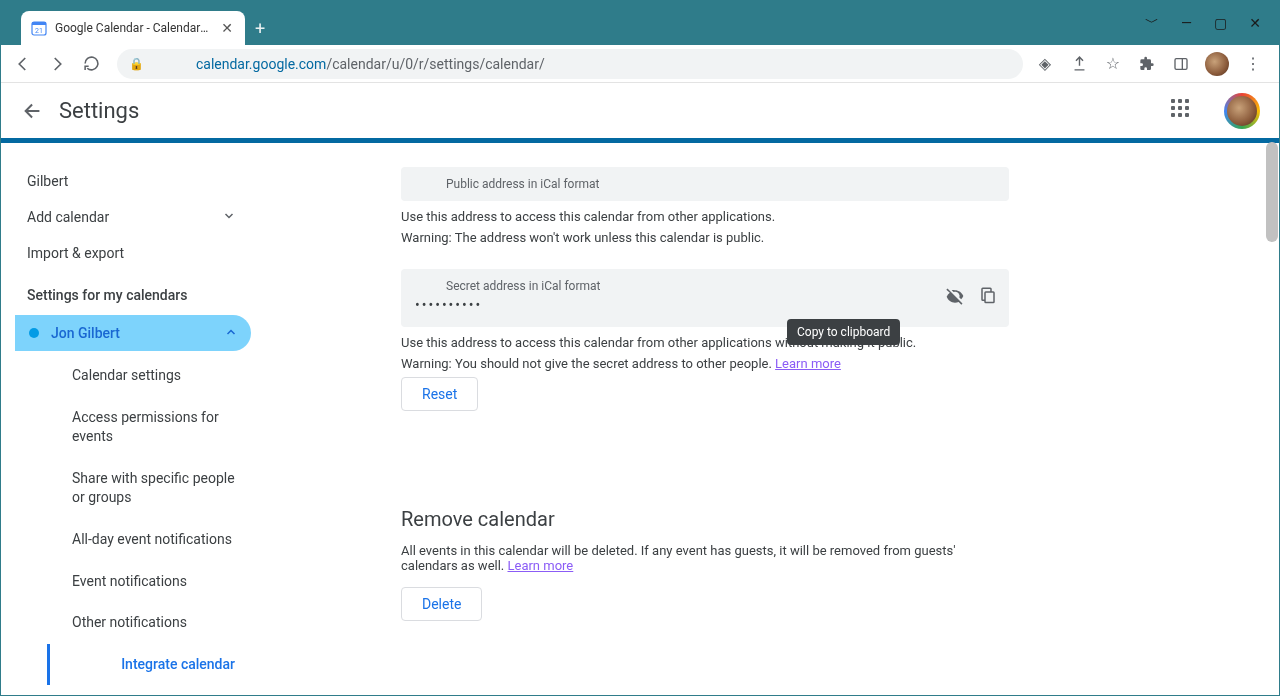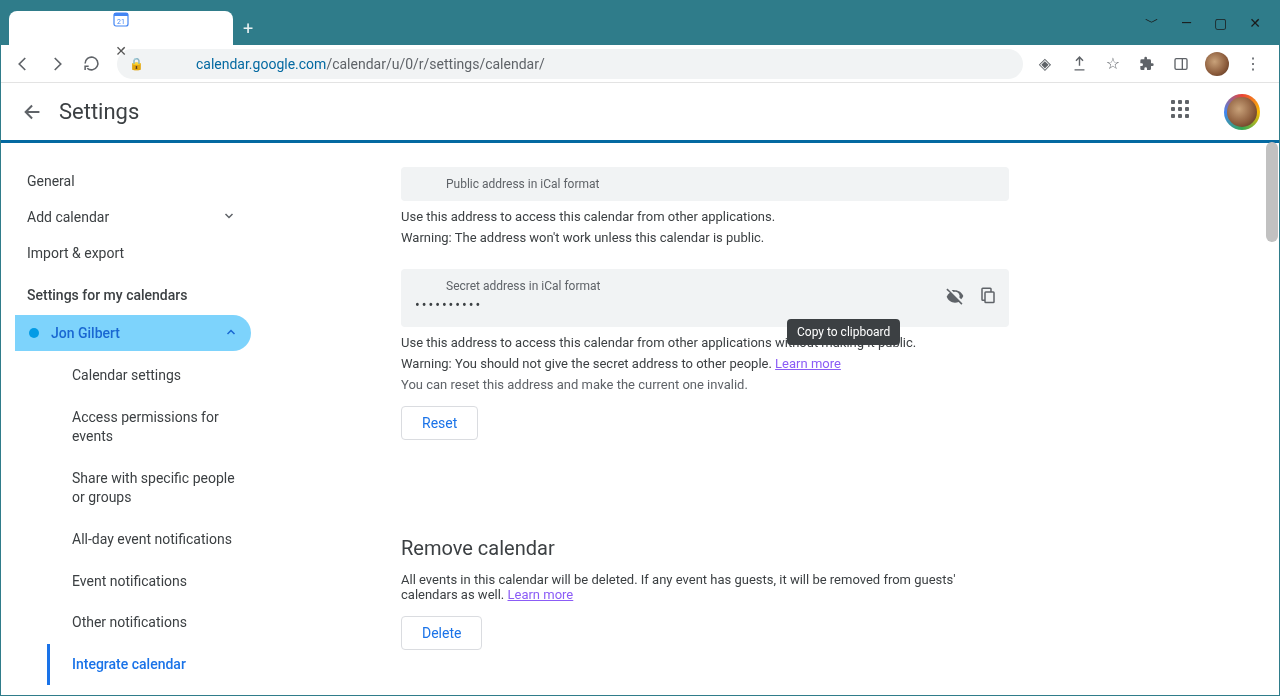--- a/index.html
+++ b/index.html
@@ -1,55 +1,55 @@
 <!DOCTYPE html>
 <html><head>
 <meta charset="utf-8">
 <style>
 * { margin: 0; padding: 0; box-sizing: border-box; font-family: 'Segoe UI', Roboto, Arial, sans-serif; }
 body { width: 1280px; height: 696px; overflow: hidden; background: #fff; border: 1px solid #2f7c8a; }
 .titlebar { height: 44px; background: #2f7c8a; display: flex; align-items: flex-end; position: relative; }
-.tab { background: #fff; border-radius: 8px 8px 0 0; height: 34px; margin-left: 8px; display: flex; align-items: center; padding: 0 10px; width: 224px; gap: 8px; flex-direction: column; }
+.tab { background: #fff; border-radius: 8px 8px 0 0; height: 34px; margin-left: 20px; display: flex; align-items: center; padding: 0 10px; width: 224px; gap: 8px; }
 .tab-favicon { width: 16px; height: 16px; display: inline-block; }
 .tab-title { font-size: 12px; color: #333; flex: 1; white-space: nowrap; overflow: hidden; text-overflow: ellipsis; }
 .tab-close { font-size: 14px; color: #555; width: 16px; height: 16px; display: flex; align-items: center; justify-content: center; }
 .newtab { color: #e8f0f1; font-size: 18px; margin-left: 10px; height: 34px; display: flex; align-items: center; }
 .win-controls { position: absolute; right: 0; top: 0; display: flex; height: 44px; align-items: center; gap: 22px; padding-right: 18px; color: #1a1a1a; }
 .win-controls span { font-size: 14px; }
 .chev { font-size: 14px; }
 
 .addrbar { height: 38px; background: #fff; border-bottom: 1px solid #e3e3e3; display: flex; align-items: center; padding: 0 8px; gap: 6px; }
 .nav-ico { width: 28px; height: 28px; display: flex; align-items: center; justify-content: center; color: #5f6368; border-radius: 50%; }
 .urlbox { flex: 1; height: 30px; background: #f1f3f4; border-radius: 15px; display: flex; align-items: center; padding: 0 12px; gap: 8px; font-size: 14px; color: #5f6368; margin: 0 6px; }
 .urlbox .lock { font-size: 12px; }
 .urlbox .dom { color: #0369a1; margin-left: 44px; }
 .urlbox .path { color: #5f6368; }
 .ext-icons { display: flex; gap: 14px; align-items: center; padding-right: 8px; color: #5f6368; }
 .ext-icons .ico { width: 20px; height: 20px; display: flex; align-items: center; justify-content: center; font-size: 16px; }
 .avatar-sm { width: 24px; height: 24px; border-radius: 50%; background: radial-gradient(circle at 40% 40%, #c9a27a 0%, #8a5a3a 60%, #4a2a1a 100%); }
 
-.app-header { height: 60px; display: flex; align-items: center; padding: 0 20px; border-bottom: 3px solid #0369a1; gap: 14px; }
+.app-header { height: 60px; display: flex; align-items: center; padding: 0 20px; border-bottom: 5px solid #0369a1; gap: 14px; }
 .back-arrow { width: 24px; height: 24px; color: #5f6368; display: flex; align-items: center; justify-content: center; }
 .page-title { font-size: 22px; color: #3c4043; font-weight: 400; }
 .app-header .spacer { flex: 1; }
 .apps-grid { width: 24px; height: 24px; display: grid; grid-template-columns: repeat(3,4px); grid-template-rows: repeat(3,4px); gap: 3px; margin-right: 16px; }
 .apps-grid i { background: #5f6368; border-radius: 1px; }
 .avatar-lg { width: 34px; height: 34px; border-radius: 50%; background: radial-gradient(circle at 40% 40%, #c9a27a 0%, #8a5a3a 60%, #4a2a1a 100%); border: 2px solid transparent; background-clip: padding-box; position: relative; }
 .avatar-lg::before { content:''; position:absolute; inset:-3px; border-radius:50%; background: conic-gradient(#ea4335,#fbbc04,#34a853,#4285f4,#ea4335); z-index:-1; }
 
 .content { display: flex; height: calc(100% - 44px - 38px - 60px); }
 .sidebar { width: 260px; padding: 20px 0 0 0; overflow-y: auto; }
 .side-item { padding: 10px 26px; font-size: 14px; color: #3c4043; display: flex; align-items: center; justify-content: space-between; cursor: pointer; }
 .side-heading { padding: 16px 26px 8px; font-size: 14px; color: #3c4043; font-weight: 500; }
 .cal-pill { margin: 4px 10px 4px 14px; padding: 10px 14px; background: #7dd3fc; border-radius: 0 20px 20px 0; display: flex; align-items: center; gap: 12px; color: #1967d2; font-weight: 500; font-size: 14px; position: relative; }
 .cal-dot { width: 10px; height: 10px; background: #039be5; border-radius: 50%; }
 .cal-pill .chev2 { margin-left: auto; color: #1967d2; }
 .sub-list { border-left: 1px solid transparent; margin-left: 48px; }
 .sub-item { padding: 11px 26px 11px 22px; font-size: 14px; color: #3c4043; cursor: pointer; line-height: 1.4; }
-.sub-item.active { color: #1a73e8; font-weight: 500; border-left: 3px solid #1a73e8; margin-left: -3px; padding-left: 22px; }
+.sub-item.active { color: #1a73e8; font-weight: 500; border-left: 3px solid #1a73e8; margin-left: -3px; padding-left: 22px; text-align: right; }
 
 .main { flex: 1; padding: 24px 40px 0 140px; overflow-y: auto; position: relative; }
 .field-box { background: #f1f3f4; border-radius: 4px; padding: 10px 14px; width: 608px; margin-bottom: 8px; position: relative; }
 .field-label { font-size: 12px; color: #5f6368; margin-left: 31px; }
 .field-val { font-size: 14px; color: #3c4043; margin-top: 4px; letter-spacing: 2px; }
 .field-icons { position: absolute; right: 12px; top: 50%; transform: translateY(-50%); display: flex; gap: 14px; color: #5f6368; }
 .hint { font-size: 13px; color: #3c4043; margin-bottom: 6px; width: 608px; }
 .hint a { color: #8b5cf6; text-decoration: underline; }
 .btn { border: 1px solid #dadce0; background: #fff; color: #1a73e8; font-size: 14px; font-weight: 400; padding: 8px 20px; border-radius: 4px; cursor: pointer; }
 .section-title { font-size: 20px; color: #3c4043; margin-top: 96px; margin-bottom: 12px; font-weight: 400; }
@@ -143,21 +143,21 @@
       <i></i>
       <i></i>
       <i></i>
       <i></i>
     </div>
   <div class="avatar-lg"></div>
 </div>
 
 <div class="content">
   <div class="sidebar">
-    <div class="side-item">General</div>
+    <div class="side-item">Gilbert</div>
     <div class="side-item">
       <span>Add calendar</span>
       <span><svg width="12" height="12" viewBox="0 0 24 24" fill="none" stroke="#5f6368" stroke-width="3">
             <path d="M5 8l7 7 7-7"></path>
           </svg></span>
     </div>
     <div class="side-item">Import &amp; export</div>
     <div class="side-heading">Settings for my calendars</div>
     <div class="cal-pill">
       <span class="cal-dot"></span>
@@ -196,21 +196,20 @@
               <path d="M16 8V4a1 1 0 0 0-1-1H5a1 1 0 0 0-1 1v14a1 1 0 0 0 1 1h3"></path>
             </svg></span>
       </div>
     </div>
     <div class="tooltip" style="left:526px; top:176px">Copy to clipboard</div>
 
     <div class="hint">Use this address to access this calendar from other applications without making it public.</div>
     <div class="hint">
       <span>Warning: You should not give the secret address to other people. </span><a href="#">Learn more</a>
     </div>
-    <div class="hint" style="color:#5f6368; margin-bottom:14px">You can reset this address and make the current one invalid.</div>
     <button class="btn">Reset</button>
 
     <div class="section-title">Remove calendar</div>
     <div class="hint" style="margin-bottom:14px">
       <span>All events in this calendar will be deleted. If any event has guests, it will be removed from guests' calendars as well. </span><a href="#">Learn more</a>
     </div>
     <button class="btn">Delete</button>
   </div>
 </div>
 

